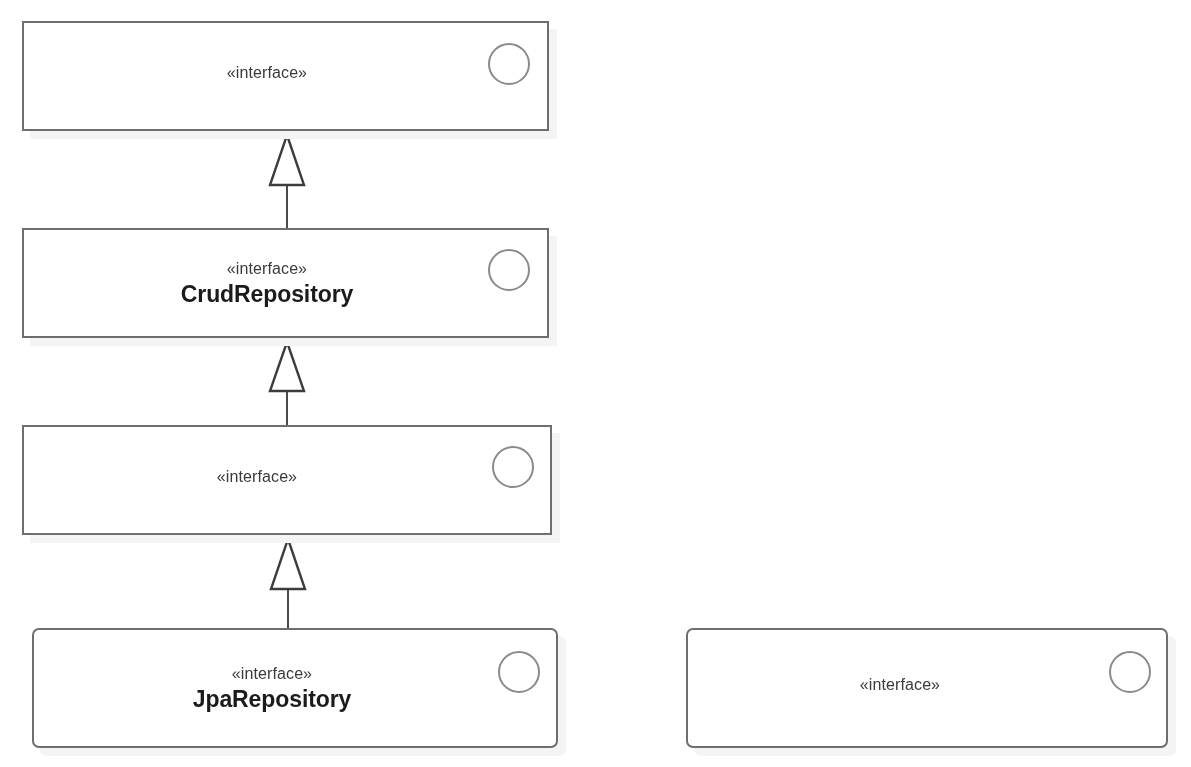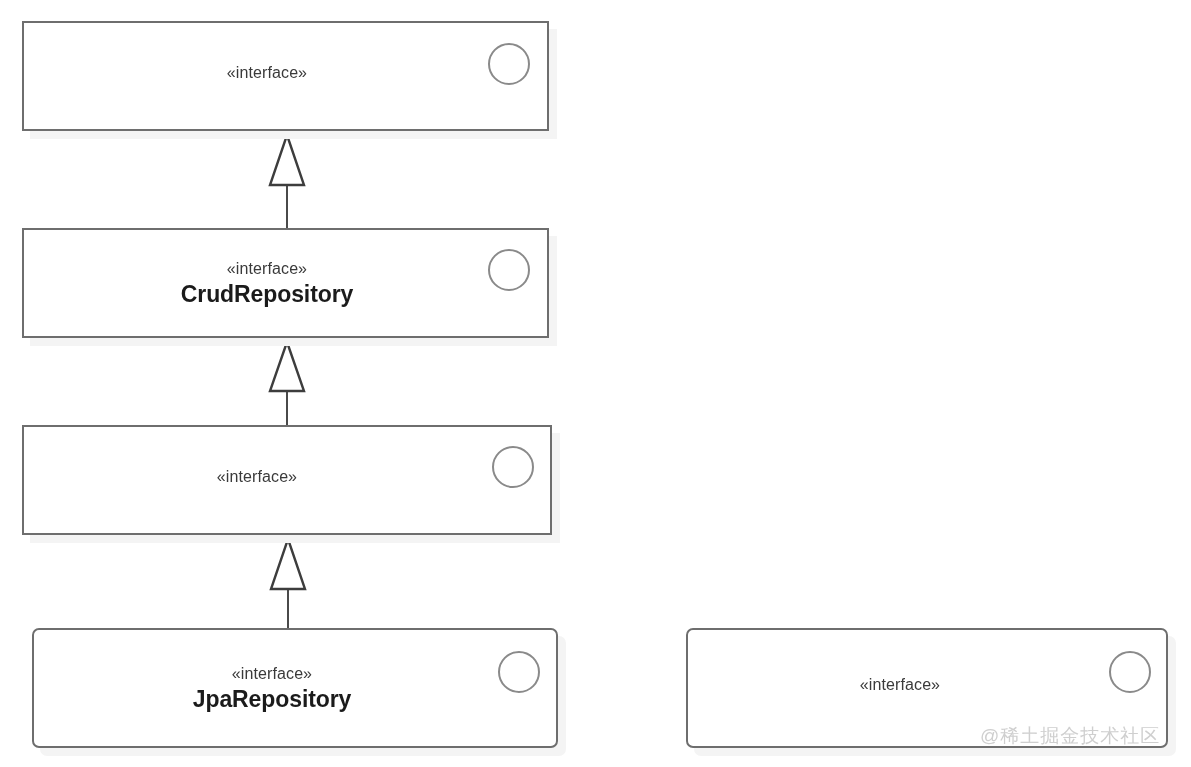--- a/index.html
+++ b/index.html
@@ -155,15 +155,14 @@
     <div class="iface-circle" style="left:464px; top:21px;"></div>
   </div>
 
   <div class="uml-node rounded" style="left:686px; top:628px; width:482px; height:120px;">
     <div class="node-text" style="width:424px;">
       <span class="stereotype">«interface»</span>
     </div>
     <div class="iface-circle" style="left:421px; top:21px;"></div>
   </div>
 
-  <div class="watermark" style="left:980px; top:723px;">@稀土掘金技术社区</div>
 
 </div>
 
 </body></html>

